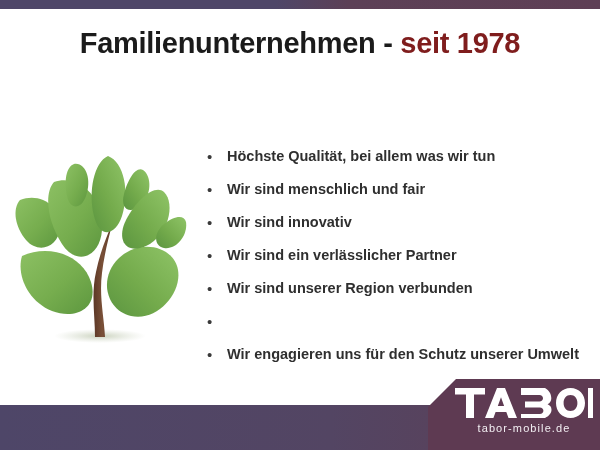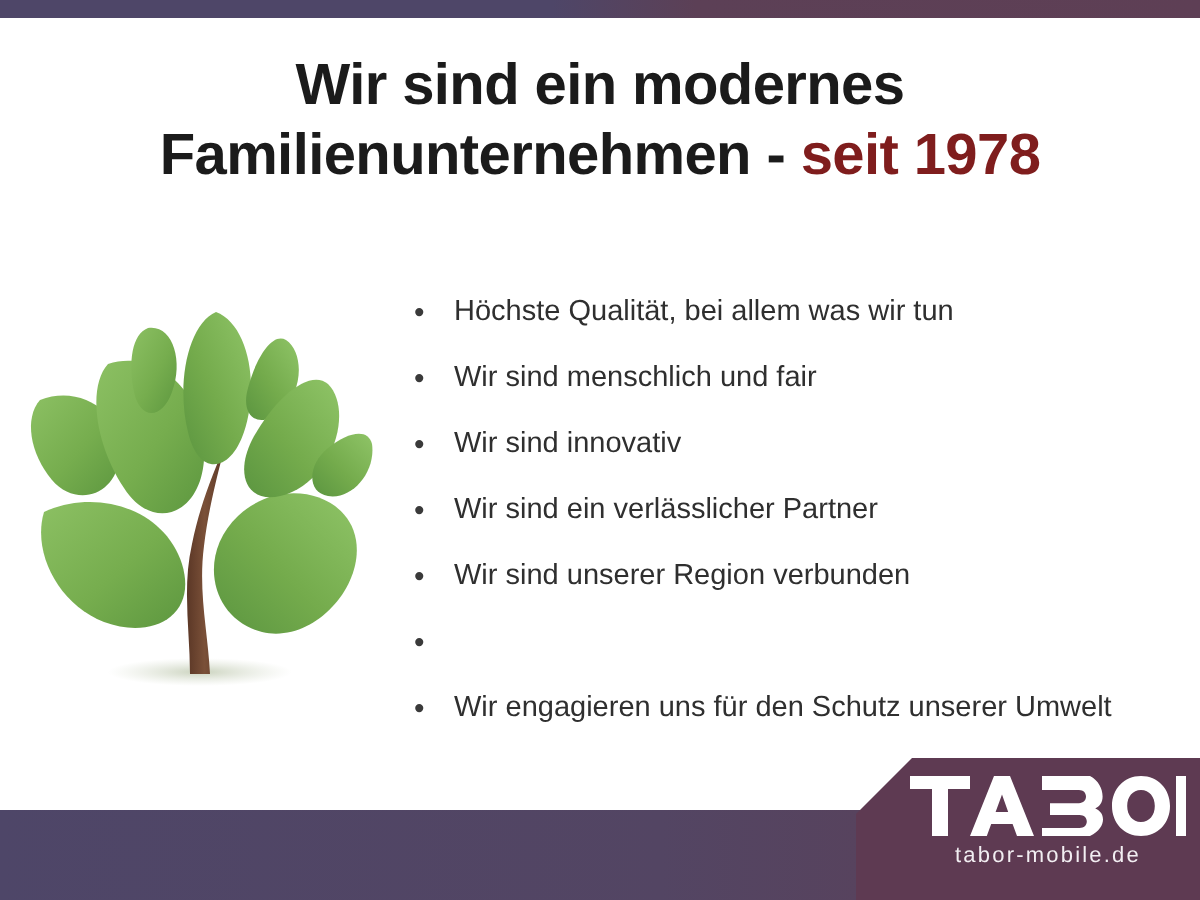--- a/index.html
+++ b/index.html
@@ -82,20 +82,21 @@
     color: #3a3a3a;
     font-size: 15px;
     text-align: left;
     line-height: 33px;
   }
   .bullet-text {
     color: #2f2f2f;
     font-size: 14.5px;
     line-height: 33px;
     white-space: nowrap;
+    font-weight: bold;
   }
 
   
   .banner {
     position: absolute;
     left: 0;
     top: 376px;
     width: 600px;
     height: 74px;
   }
@@ -135,21 +136,20 @@
   }
 </style>
 </head>
 <body>
 
 <div id="slide">
 
   <div class="top-strip"></div>
 
   <div class="headline">
-    <span>Wir sind ein modernes</span>
     <span class="line2"><span>Familienunternehmen - </span><span class="accent-green">seit 1978</span></span>
   </div>
 
   <div class="tree-wrap">
     <svg viewBox="0 0 175 205" xmlns="http://www.w3.org/2000/svg" aria-hidden="true">
       <defs>
         <linearGradient id="lg" x1="0" y1="0" x2="1" y2="1">
           <stop offset="0%" stop-color="#8cc063"></stop>
           <stop offset="55%" stop-color="#76ad4e"></stop>
           <stop offset="100%" stop-color="#5d973f"></stop>

